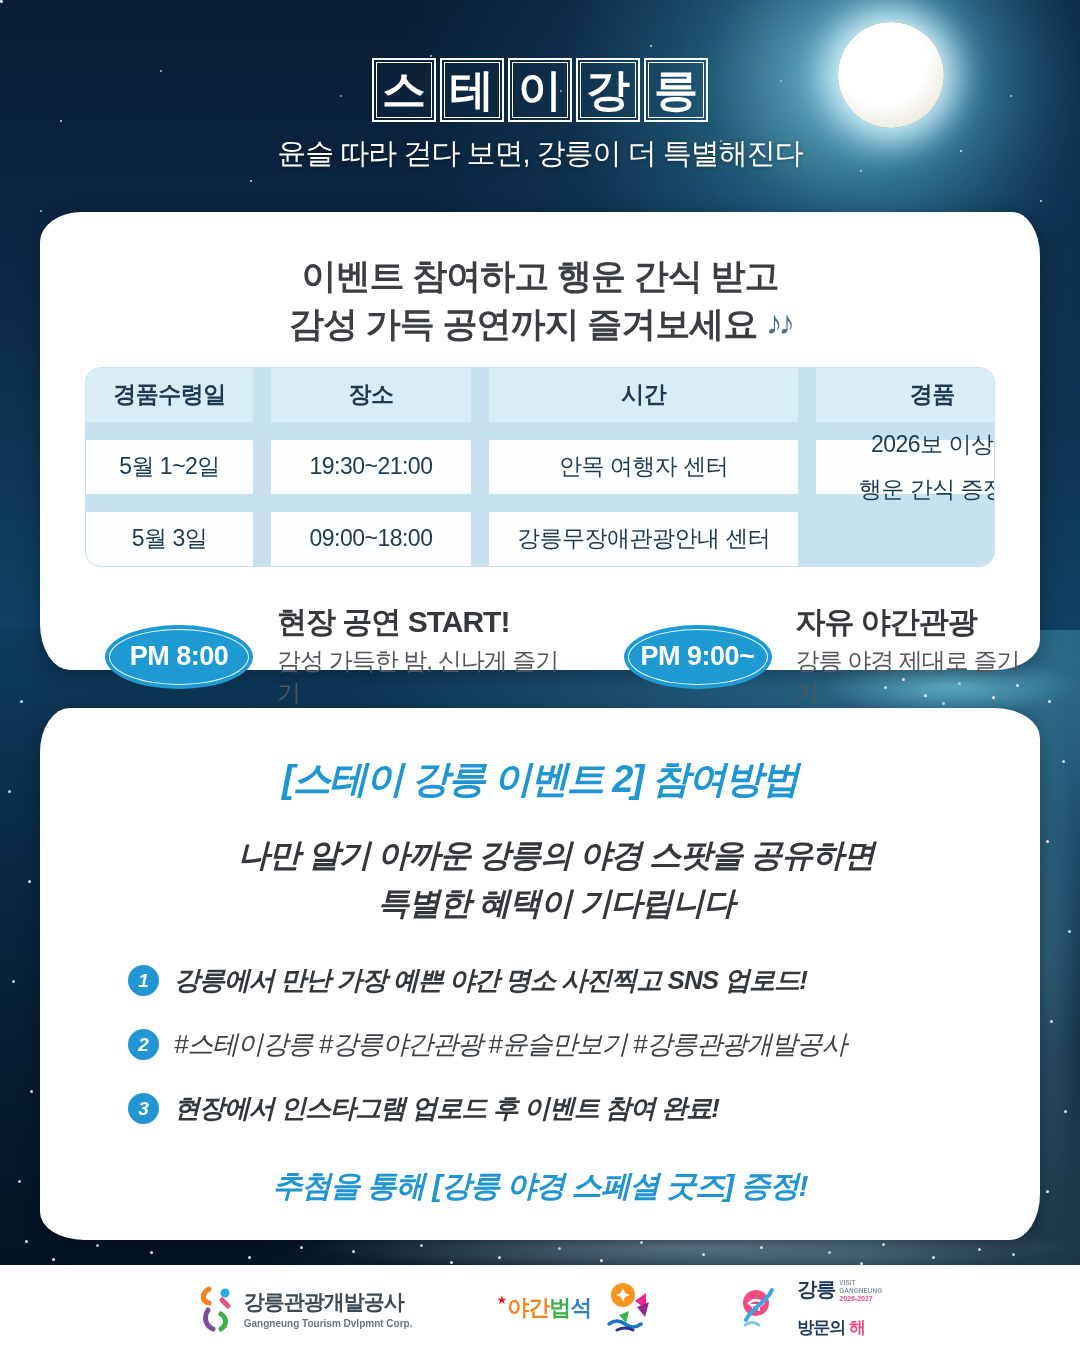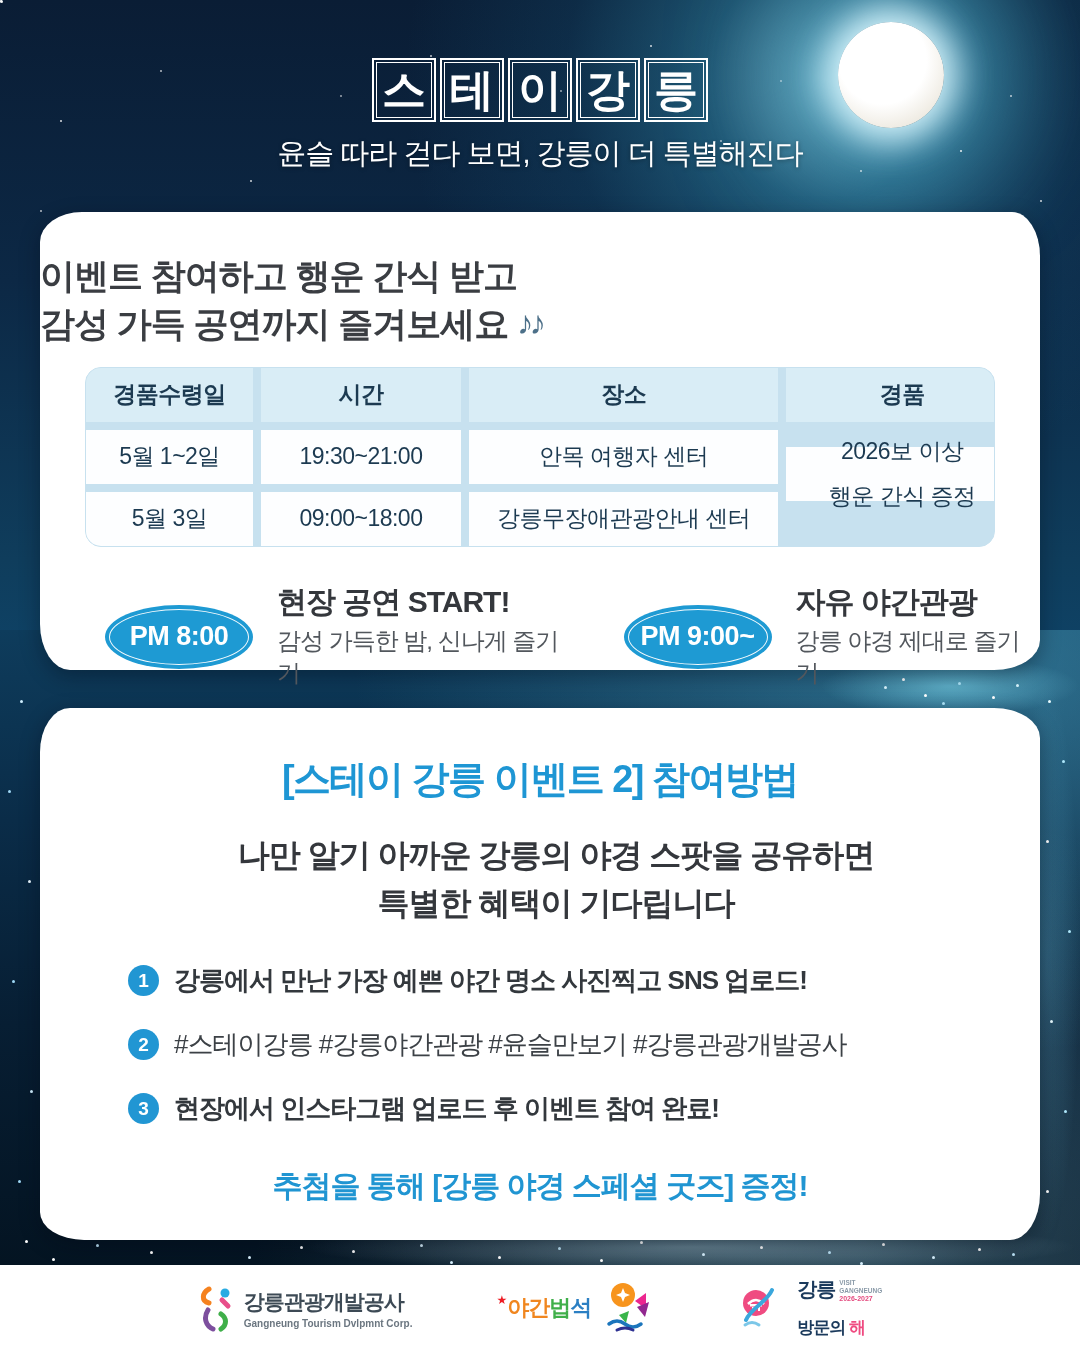--- a/index.html
+++ b/index.html
@@ -53,32 +53,32 @@
   .title-row{position:absolute;left:0;top:58px;width:1080px;display:flex;justify-content:center;gap:4px;}
   .tchar{width:60px;height:60px;border:2px solid #fff;position:relative;display:flex;align-items:center;justify-content:center;
     font-size:44px;font-weight:900;color:#fff;line-height:1;}
   .tchar::after{content:"";position:absolute;inset:2px;border:1px solid #fff;}
   .subtitle{position:absolute;left:0;top:134px;width:1080px;text-align:center;color:#ffffff;
     font-size:29px;font-weight:500;letter-spacing:-1px;text-shadow:0 1px 4px rgba(0,0,0,.4);}
 
   
   .card{position:absolute;left:40px;width:1000px;background:#ffffff;box-shadow:0 6px 20px rgba(0,10,20,.35);}
   .card1{top:212px;height:458px;border-radius:42px 28px 46px 30px / 30px 44px 30px 46px;}
-  .card2{top:708px;height:532px;border-radius:30px 46px 30px 44px / 44px 30px 46px 28px;}
-
-  
-  .c1-heading{padding-top:40px;font-size:35px;font-weight:800;color:#3a3d42;line-height:1.38;letter-spacing:-1px;}
+  .card2{top:708px;height:532px;border-radius:30px 46px 30px 44px / 44px 30px 46px 28px;font-style:italic;}
+
+  
+  .c1-heading{padding-top:40px;text-align:center;font-size:35px;font-weight:800;color:#3a3d42;line-height:1.38;letter-spacing:-1px;}
   .notes{color:#4d7089;font-size:33px;font-weight:700;letter-spacing:-4px;position:relative;top:-2px;}
   .etable{margin:18px 45px 0 45px;display:grid;grid-template-columns:18.4% 22% 34.1% 25.5%;grid-auto-rows:auto;
-    background:#c7e1ef;gap:8px;border:1.5px solid #c7e1ef;border-radius:16px;overflow:hidden;}
+    background:#c7e1ef;gap:18px;border:1.5px solid #c7e1ef;border-radius:16px;overflow:hidden;}
   .etable .cell{display:flex;align-items:center;justify-content:center;background:#fdfeff;
     font-size:23px;color:#1c3a51;letter-spacing:-0.5px;}
   .etable .th{background:#d9edf6;height:54px;font-weight:700;}
   .etable .td{height:54px;font-weight:500;}
-  .etable .prize{grid-column:4;grid-row:2 / span 2;flex-direction:column;gap:14px;font-weight:500;margin-top:17px;}
+  .etable .prize{grid-column:4;grid-row:2 / span 2;flex-direction:column;gap:14px;font-weight:500;}
   .schedule-row{display:flex;align-items:center;padding:0 0 0 65px;margin-top:38px;gap:45px;}
   .sched{display:flex;align-items:center;gap:24px;}
   .pm-badge{position:relative;flex:0 0 auto;width:148px;height:64px;background:#1e9ad3;border-radius:50%;
     display:flex;align-items:center;justify-content:center;color:#fff;font-size:27px;font-weight:700;letter-spacing:-0.5px;}
   .pm-badge::after{content:"";position:absolute;inset:4px;border:1.5px solid rgba(255,255,255,.95);border-radius:50%;}
   .sched-title{font-size:30px;font-weight:800;color:#34373c;letter-spacing:-1px;line-height:1.15;}
   .sched-desc{font-size:24px;font-weight:400;color:#52575d;letter-spacing:-1px;margin-top:6px;}
 
   
   .c2-title{padding-top:46px;text-align:center;font-size:38px;font-weight:800;color:#1e96d4;letter-spacing:-1.5px;}
@@ -137,22 +137,22 @@
     <div class="c1-heading">
       <div>이벤트 참여하고 행운 간식 받고</div>
       <div>
         <span>감성 가득 공연까지 즐겨보세요</span>
         <span class="notes">♪♪</span>
       </div>
     </div>
 
     <div class="etable">
       <div class="cell th">경품수령일</div>
+      <div class="cell th">장소</div>
       <div class="cell th">시간</div>
-      <div class="cell th">장소</div>
       <div class="cell th">경품</div>
 
       <div class="cell td">5월 1~2일</div>
       <div class="cell td">19:30~21:00</div>
       <div class="cell td">안목 여행자 센터</div>
       <div class="cell td prize">
         <span>2026보 이상</span>
         <span>행운 간식 증정</span>
       </div>
 

